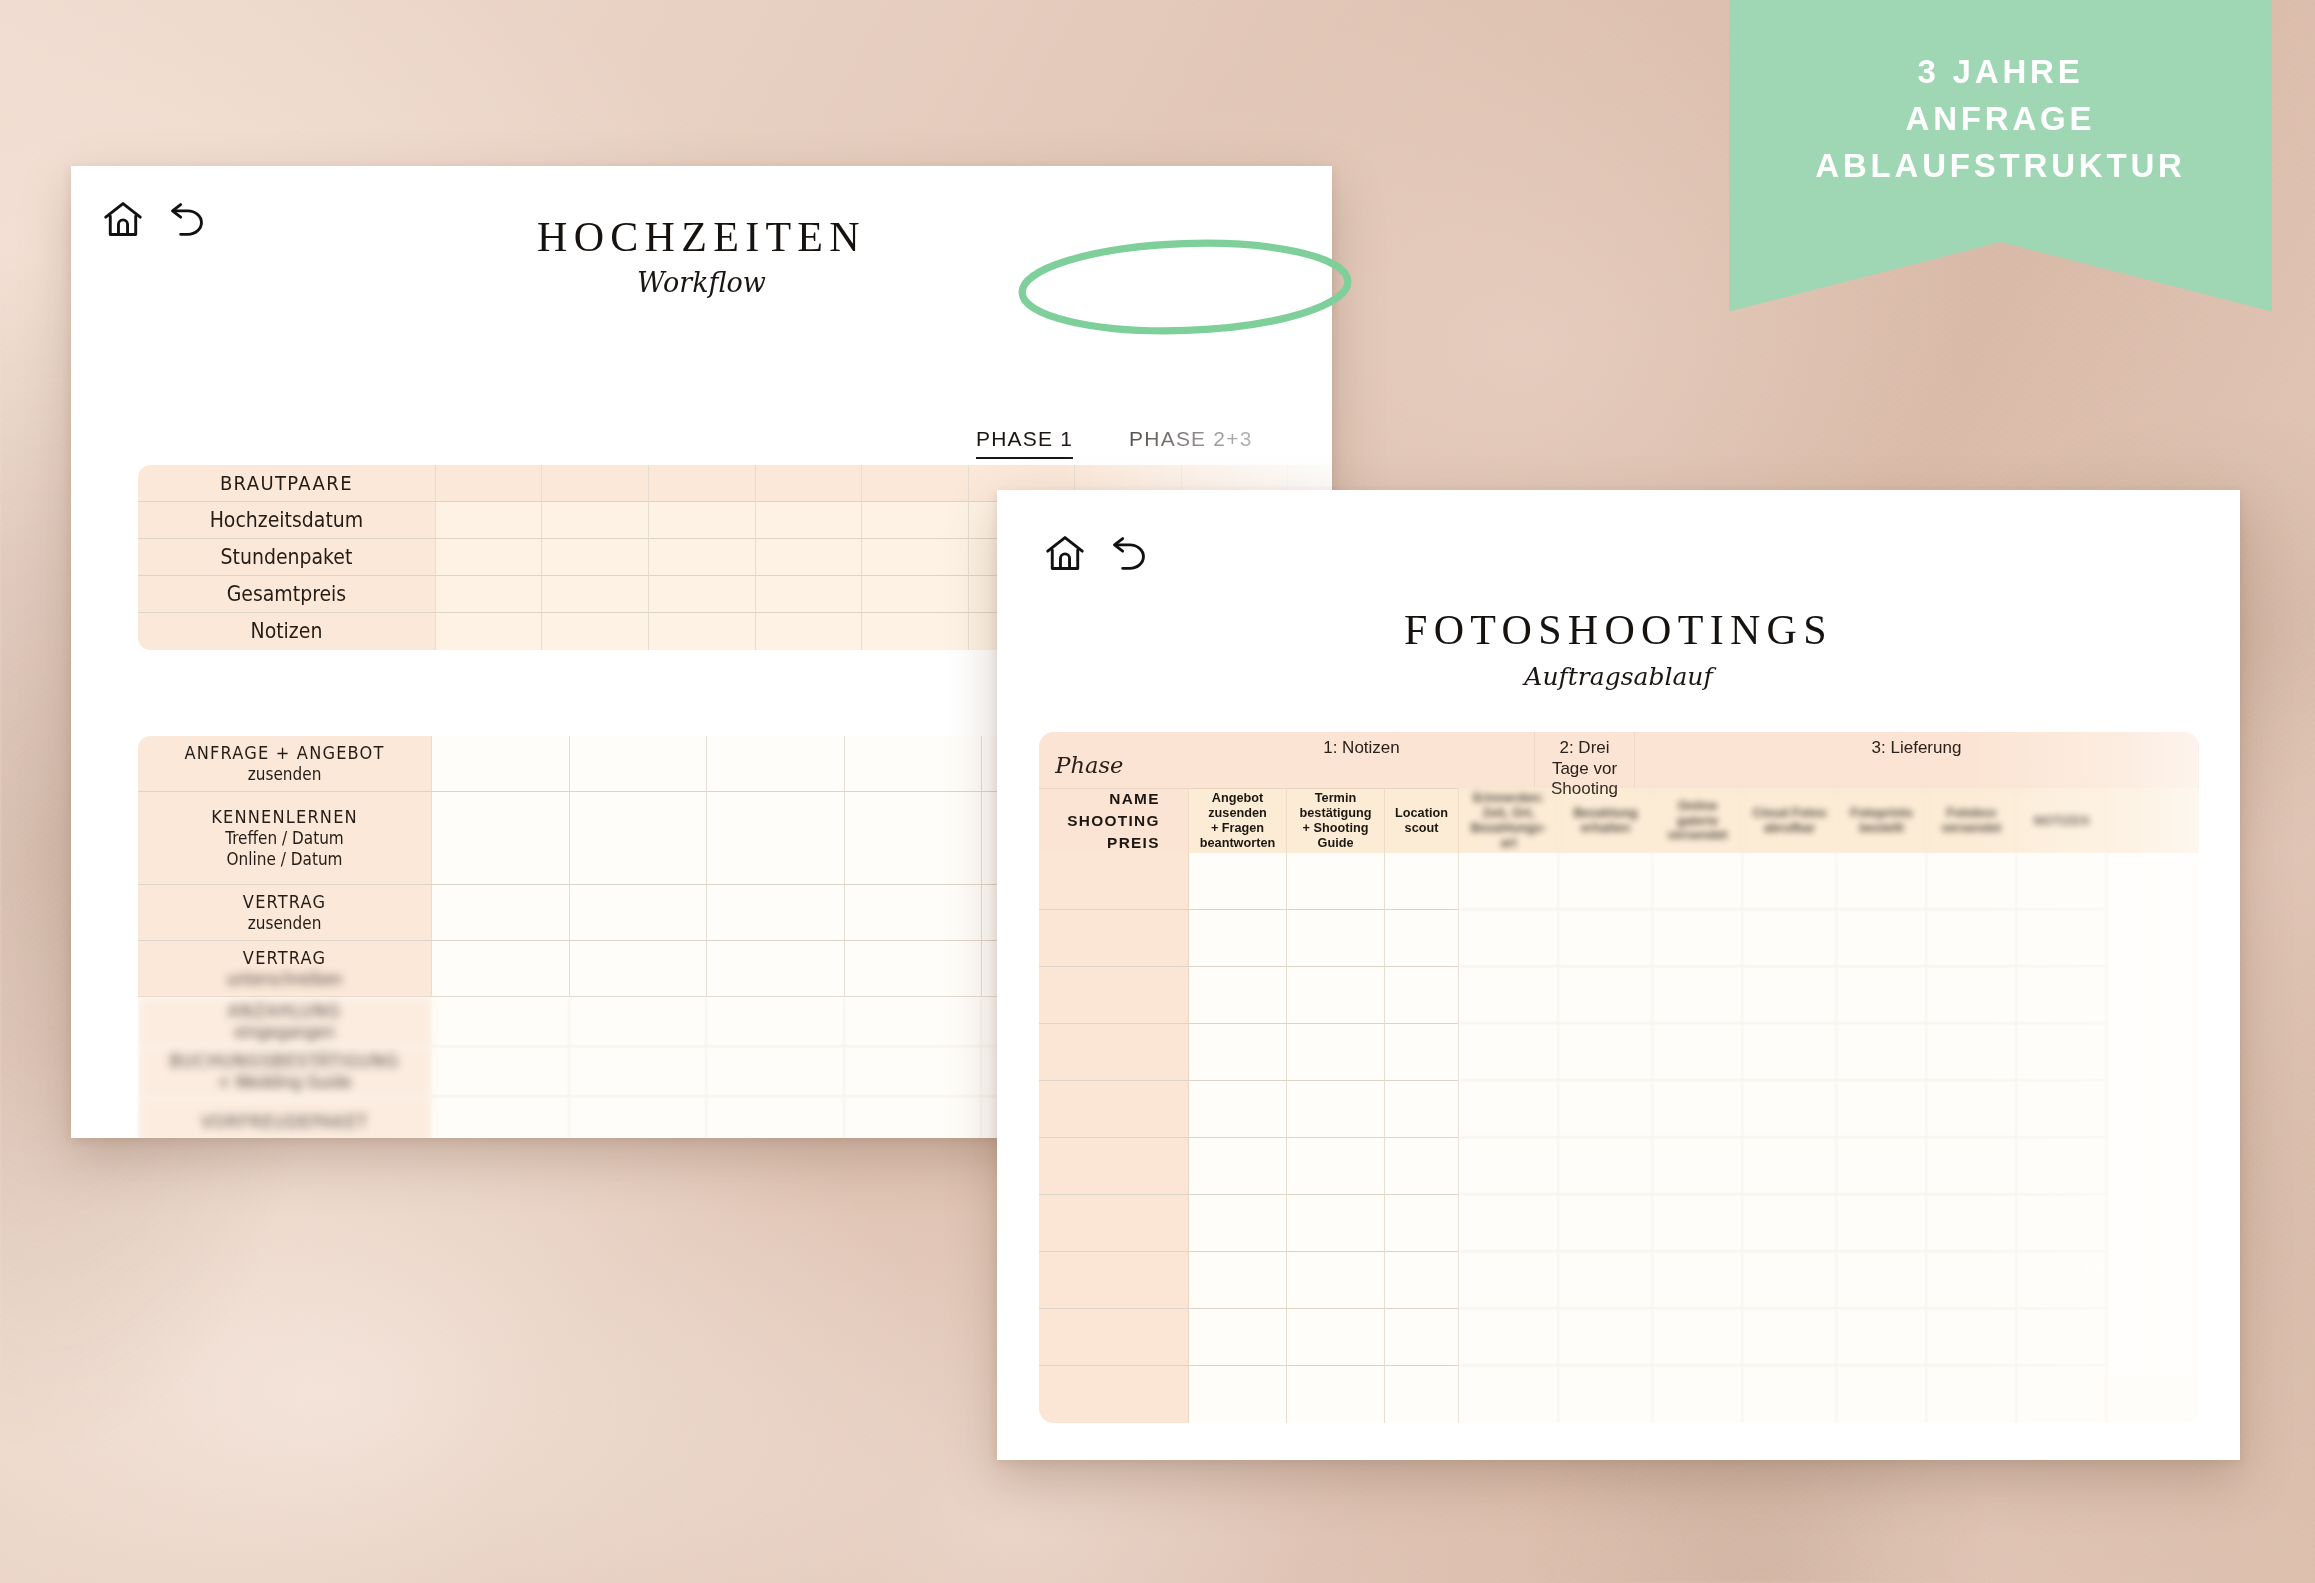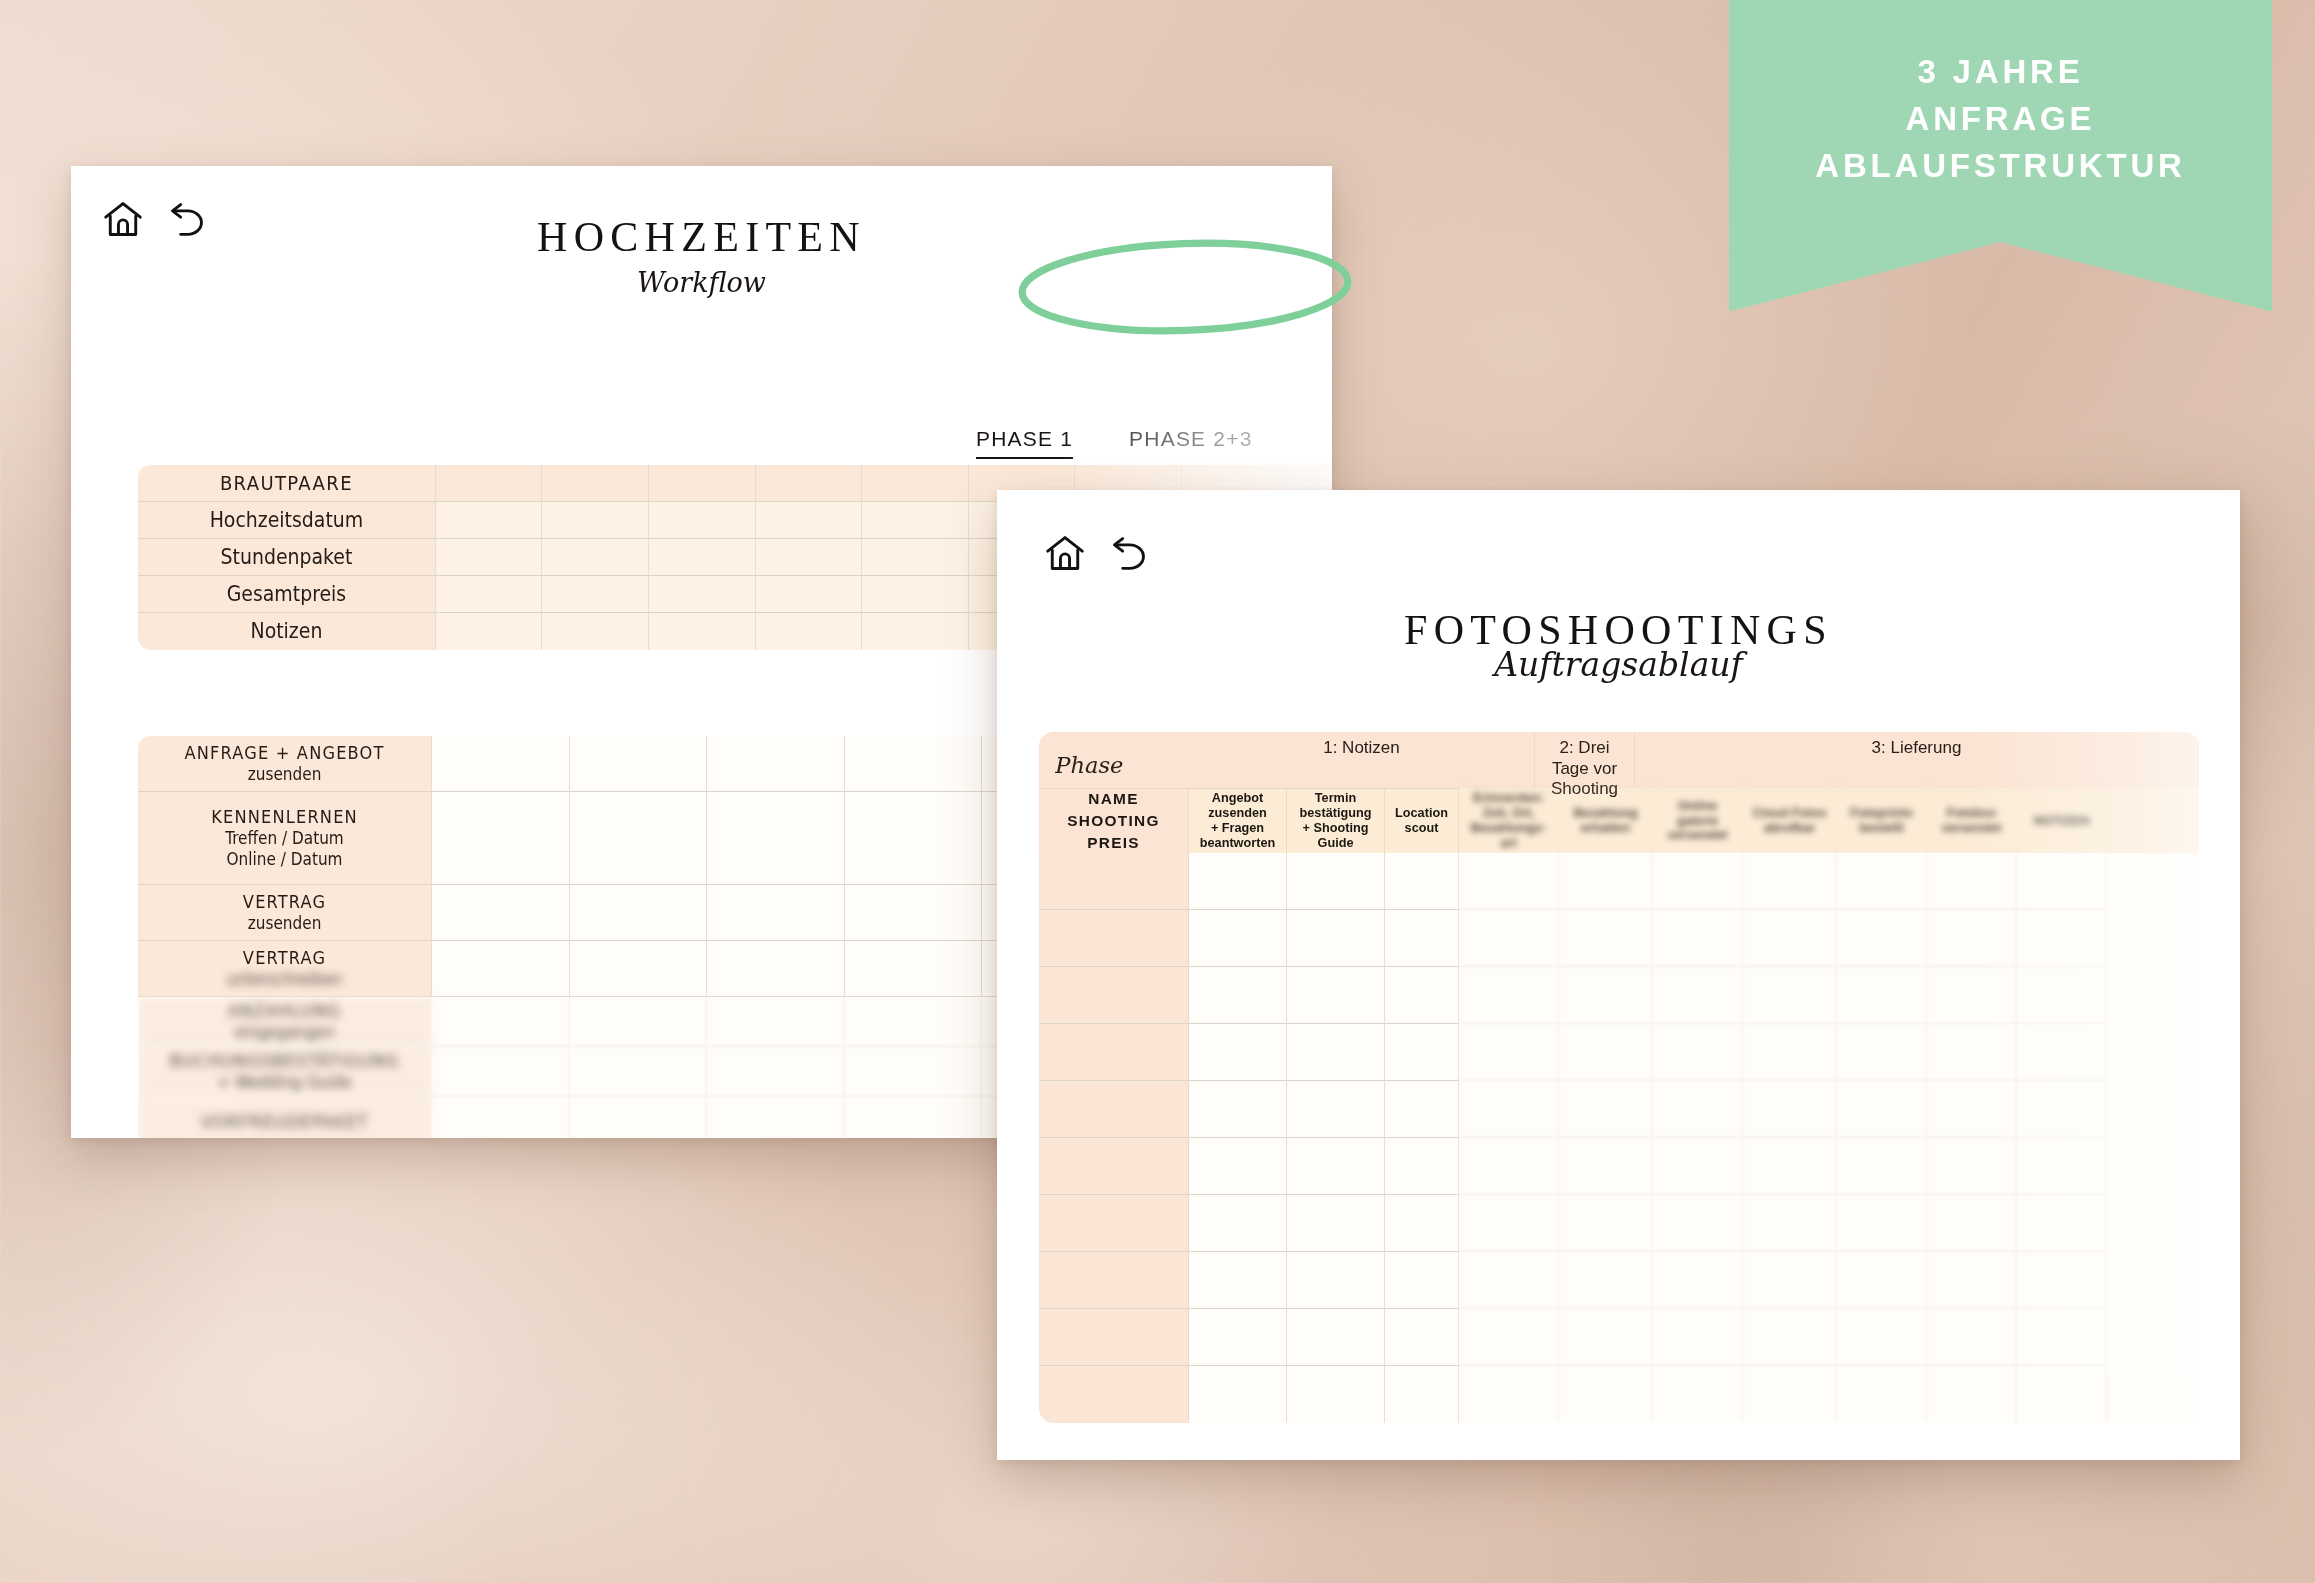--- a/index.html
+++ b/index.html
@@ -534,39 +534,39 @@
     </span>
     <span>
       <svg width="47" height="40" viewBox="0 0 52 44" fill="none" stroke="#111" stroke-width="3.2" stroke-linecap="round" stroke-linejoin="round">
         <path d="M8 13 L22 13 A15 13 0 1 1 22 39 L14 39"></path>
         <path d="M14 6 L5 13 L14 20"></path>
       </svg>
     </span>
   </div>
 
   <div class="doc-title" style="top:116px; font-size:42px; letter-spacing:6.3px;">FOTOSHOOTINGS</div>
-  <div class="doc-sub" style="top:155px; font-size:33px;">Auftragsablauf</div>
+  <div class="doc-sub" style="top:172px; font-size:25px;">Auftragsablauf</div>
 
   <div id="page-nums">
     <span class="pn active">1</span>
     <span class="pn">2</span>
     <span class="pn">3</span>
   </div>
 
   <div class="tbl" id="fs-tbl">
       <div class="grp-row">
         <div class="grp phase-label" style="width: 150px;">Phase</div>
         <div class="grp" style="width: 346px;">1: Notizen</div>
         <div class="grp" style="width: 100px;">2: Drei
 Tage vor
 Shooting</div>
         <div class="grp" style="width: 564px;">3: Lieferung</div>
       </div>
       <div class="hdr-row">
-        <div class="hdr name-col" style="width: 150px;">NAME
+        <div class="hdr name-col" style="width: 150px; text-align: right;">NAME
 SHOOTING
 PREIS</div>
         <div class="hdr" style="width: 98px;">Angebot
 zusenden
 + Fragen
 beantworten</div>
         <div class="hdr" style="width: 98px;">Termin
 bestätigung
 + Shooting
 Guide</div>

